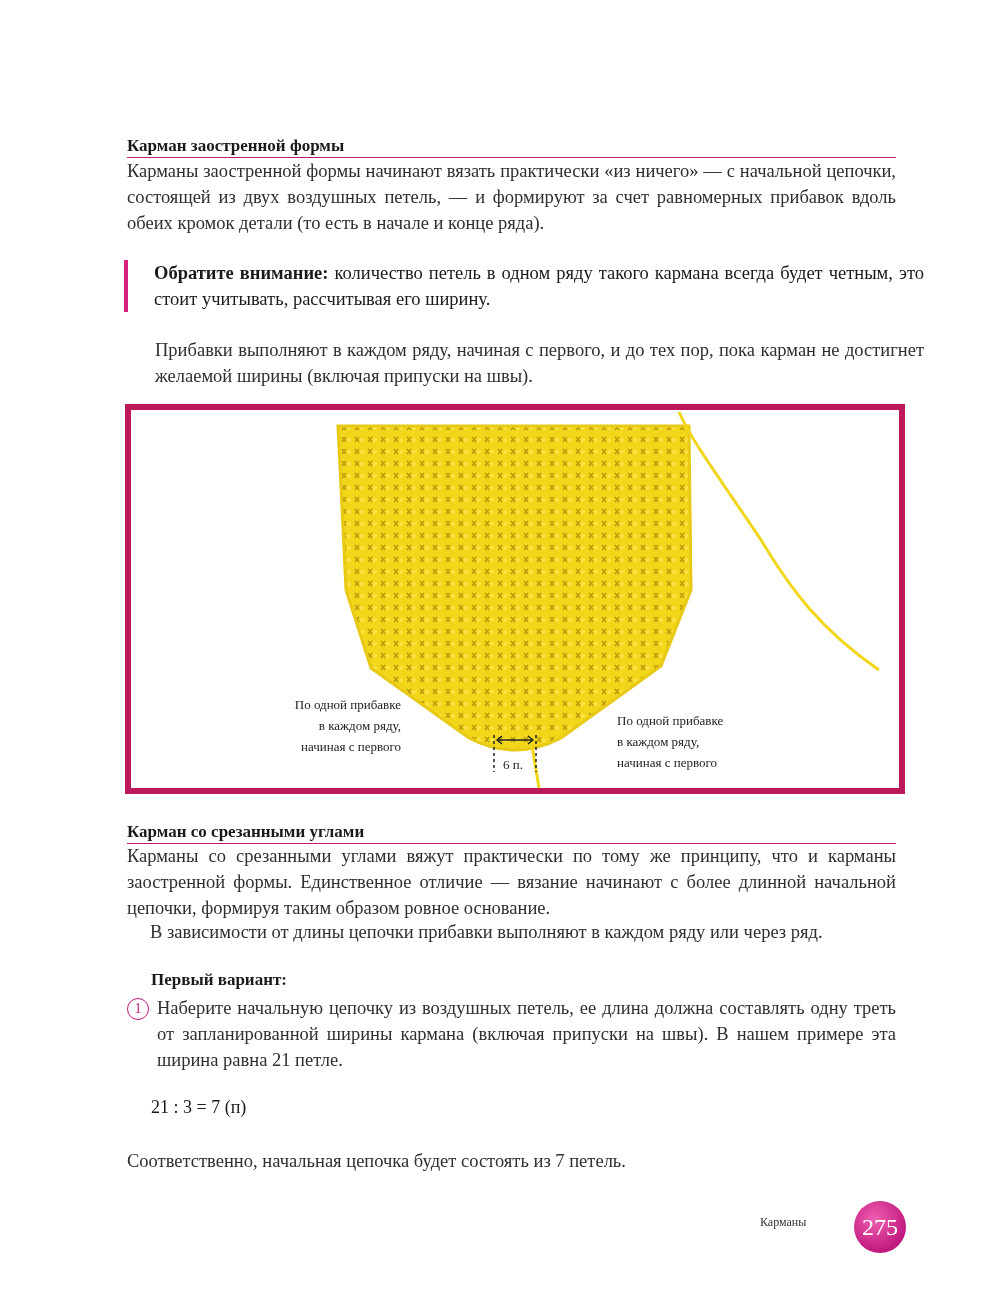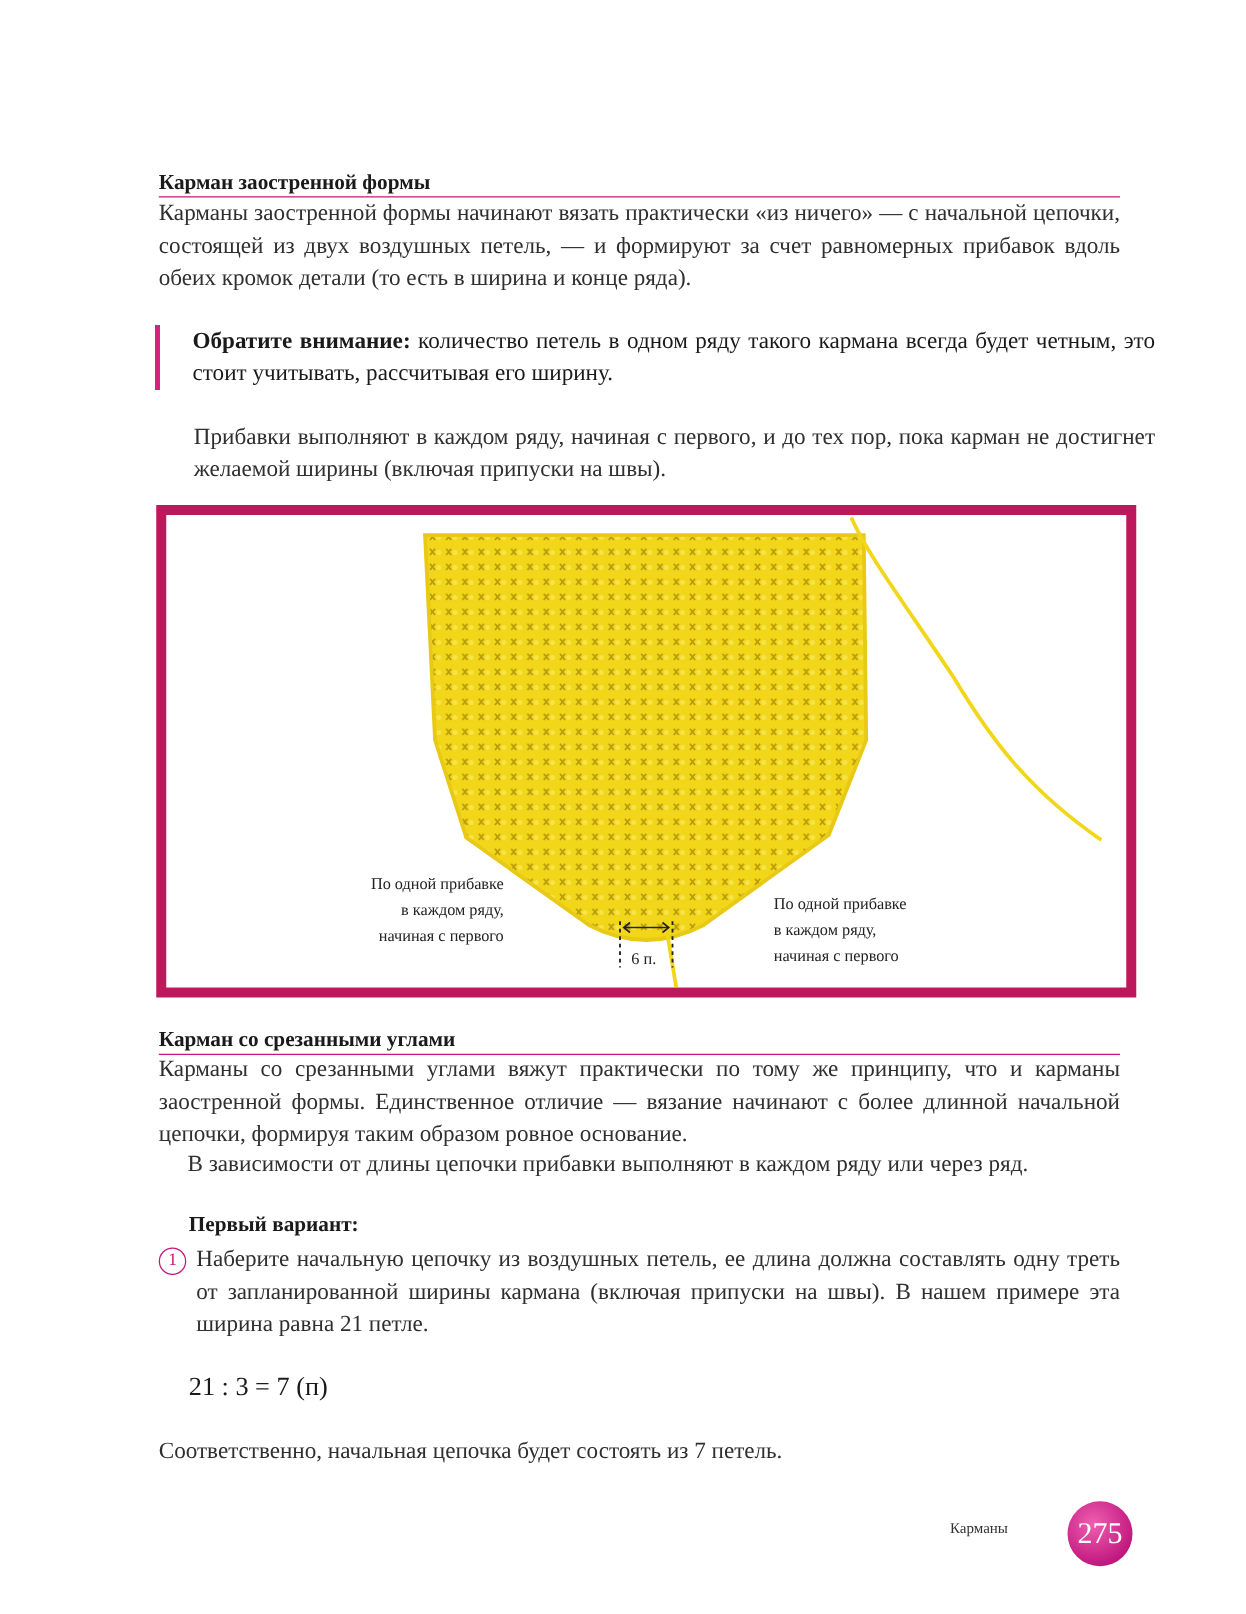--- a/index.html
+++ b/index.html
@@ -5,35 +5,35 @@
   html, body { margin: 0; padding: 0; background: #ffffff; }
   body { width: 997px; height: 1291px; position: relative; overflow: hidden;
          font-family: "Liberation Serif", "DejaVu Serif", serif; color: #2a2a2a; }
   .abs { position: absolute; }
   .heading { left: 127px; width: 769px; font-weight: bold; font-size: 17px; color: #1a1a1a;
              border-bottom: 1.5px solid #c2187a; padding-bottom: 1px; line-height: 20px; }
   .para { left: 127px; width: 769px; font-size: 18.5px; line-height: 26px; text-align: justify; color: #2f2f2f; }
   .note { left: 124px; width: 770px; border-left: 4px solid #d6227f; padding-left: 26px;
           font-size: 18.5px; line-height: 26px; color: #1a1a1a; text-align: justify; }
   .note b { font-weight: bold; }
-  .figure { left: 125px; top: 404px; width: 768px; height: 378px; border: 8px solid #be185d; background: #fff; overflow: hidden; }
+  .figure { left: 125px; top: 404px; width: 768px; height: 378px; border: 6px solid #be185d; background: #fff; overflow: hidden; }
   .caption { font-size: 13px; line-height: 21px; color: #222; }
   .footer-label { left: 760px; top: 1215px; font-size: 12px; color: #333; }
   .page-badge { left: 838px; top: 1201px; width: 52px; height: 52px; border-radius: 50%;
                 background: radial-gradient(circle at 40% 35%, #ef5fb0, #c21a80 70%, #a80f6c);
                 color: #fff; font-size: 24px; display: flex; align-items: center; justify-content: center; margin-left: 16px; }
   .step-num { display: inline-block; width: 20px; height: 20px; border: 1.5px solid #c2187a; border-radius: 50%;
               color: #c2187a; font-size: 14px; line-height: 20px; text-align: center; }
 </style>
 </head>
 <body>
 
 <div class="abs heading" style="top:136px;">Карман заостренной формы</div>
 
-<div class="abs para" style="top:158px;">Карманы заостренной формы начинают вязать практически «из ничего» — с начальной цепочки, состоящей из двух воздушных петель, — и формируют за счет равномерных прибавок вдоль обеих кромок детали (то есть в ширина и конце ряда).</div>
+<div class="abs para" style="top:158px;">Карманы заостренной формы начинают вязать практически «из ничего» — с начальной цепочки, состоящей из двух воздушных петель, — и формируют за счет равномерных прибавок вдоль обеих кромок детали (то есть в начале и конце ряда).</div>
 
 <div class="abs note" style="top:260px;">
   <b>Обратите внимание:</b><span> количество петель в одном ряду такого кармана всегда будет четным, это стоит учитывать, рассчитывая его ширину.</span>
 </div>
 
 <div class="abs para" style="top:337px;margin-left:28px;">Прибавки выполняют в каждом ряду, начиная с первого, и до тех пор, пока карман не достигнет желаемой ширины (включая припуски на швы).</div>
 
 <div class="abs figure">
   <svg width="768" height="378" viewBox="0 0 768 378">
     <defs>
@@ -70,18 +70,18 @@
 
 <div class="abs para" style="top:919px; left:150px; width:746px;">В зависимости от длины цепочки прибавки выполняют в каждом ряду или через ряд.</div>
 
 <div class="abs" style="left:151px; top:970px; font-size:17px; font-weight:bold; color:#1a1a1a;">Первый вариант:</div>
 
 <div class="abs" style="left:127px; top:998px;">
   <span class="step-num">1</span>
 </div>
 <div class="abs para" style="top:995px; left:157px; width:739px;">Наберите начальную цепочку из воздушных петель, ее длина должна составлять одну треть от запланированной ширины кармана (включая припуски на швы). В нашем примере эта ширина равна 21 петле.</div>
 
-<div class="abs" style="left:151px; top:1097px; font-size:21px; color:#1a1a1a;">21 : 3 = 7 (п)</div>
+<div class="abs" style="left:151px; top:1097px; font-size:18px; color:#1a1a1a;">21 : 3 = 7 (п)</div>
 
 <div class="abs para" style="top:1148px;">Соответственно, начальная цепочка будет состоять из 7 петель.</div>
 
 <div class="abs footer-label">Карманы</div>
 <div class="abs page-badge">275</div>
 
 </body></html>

